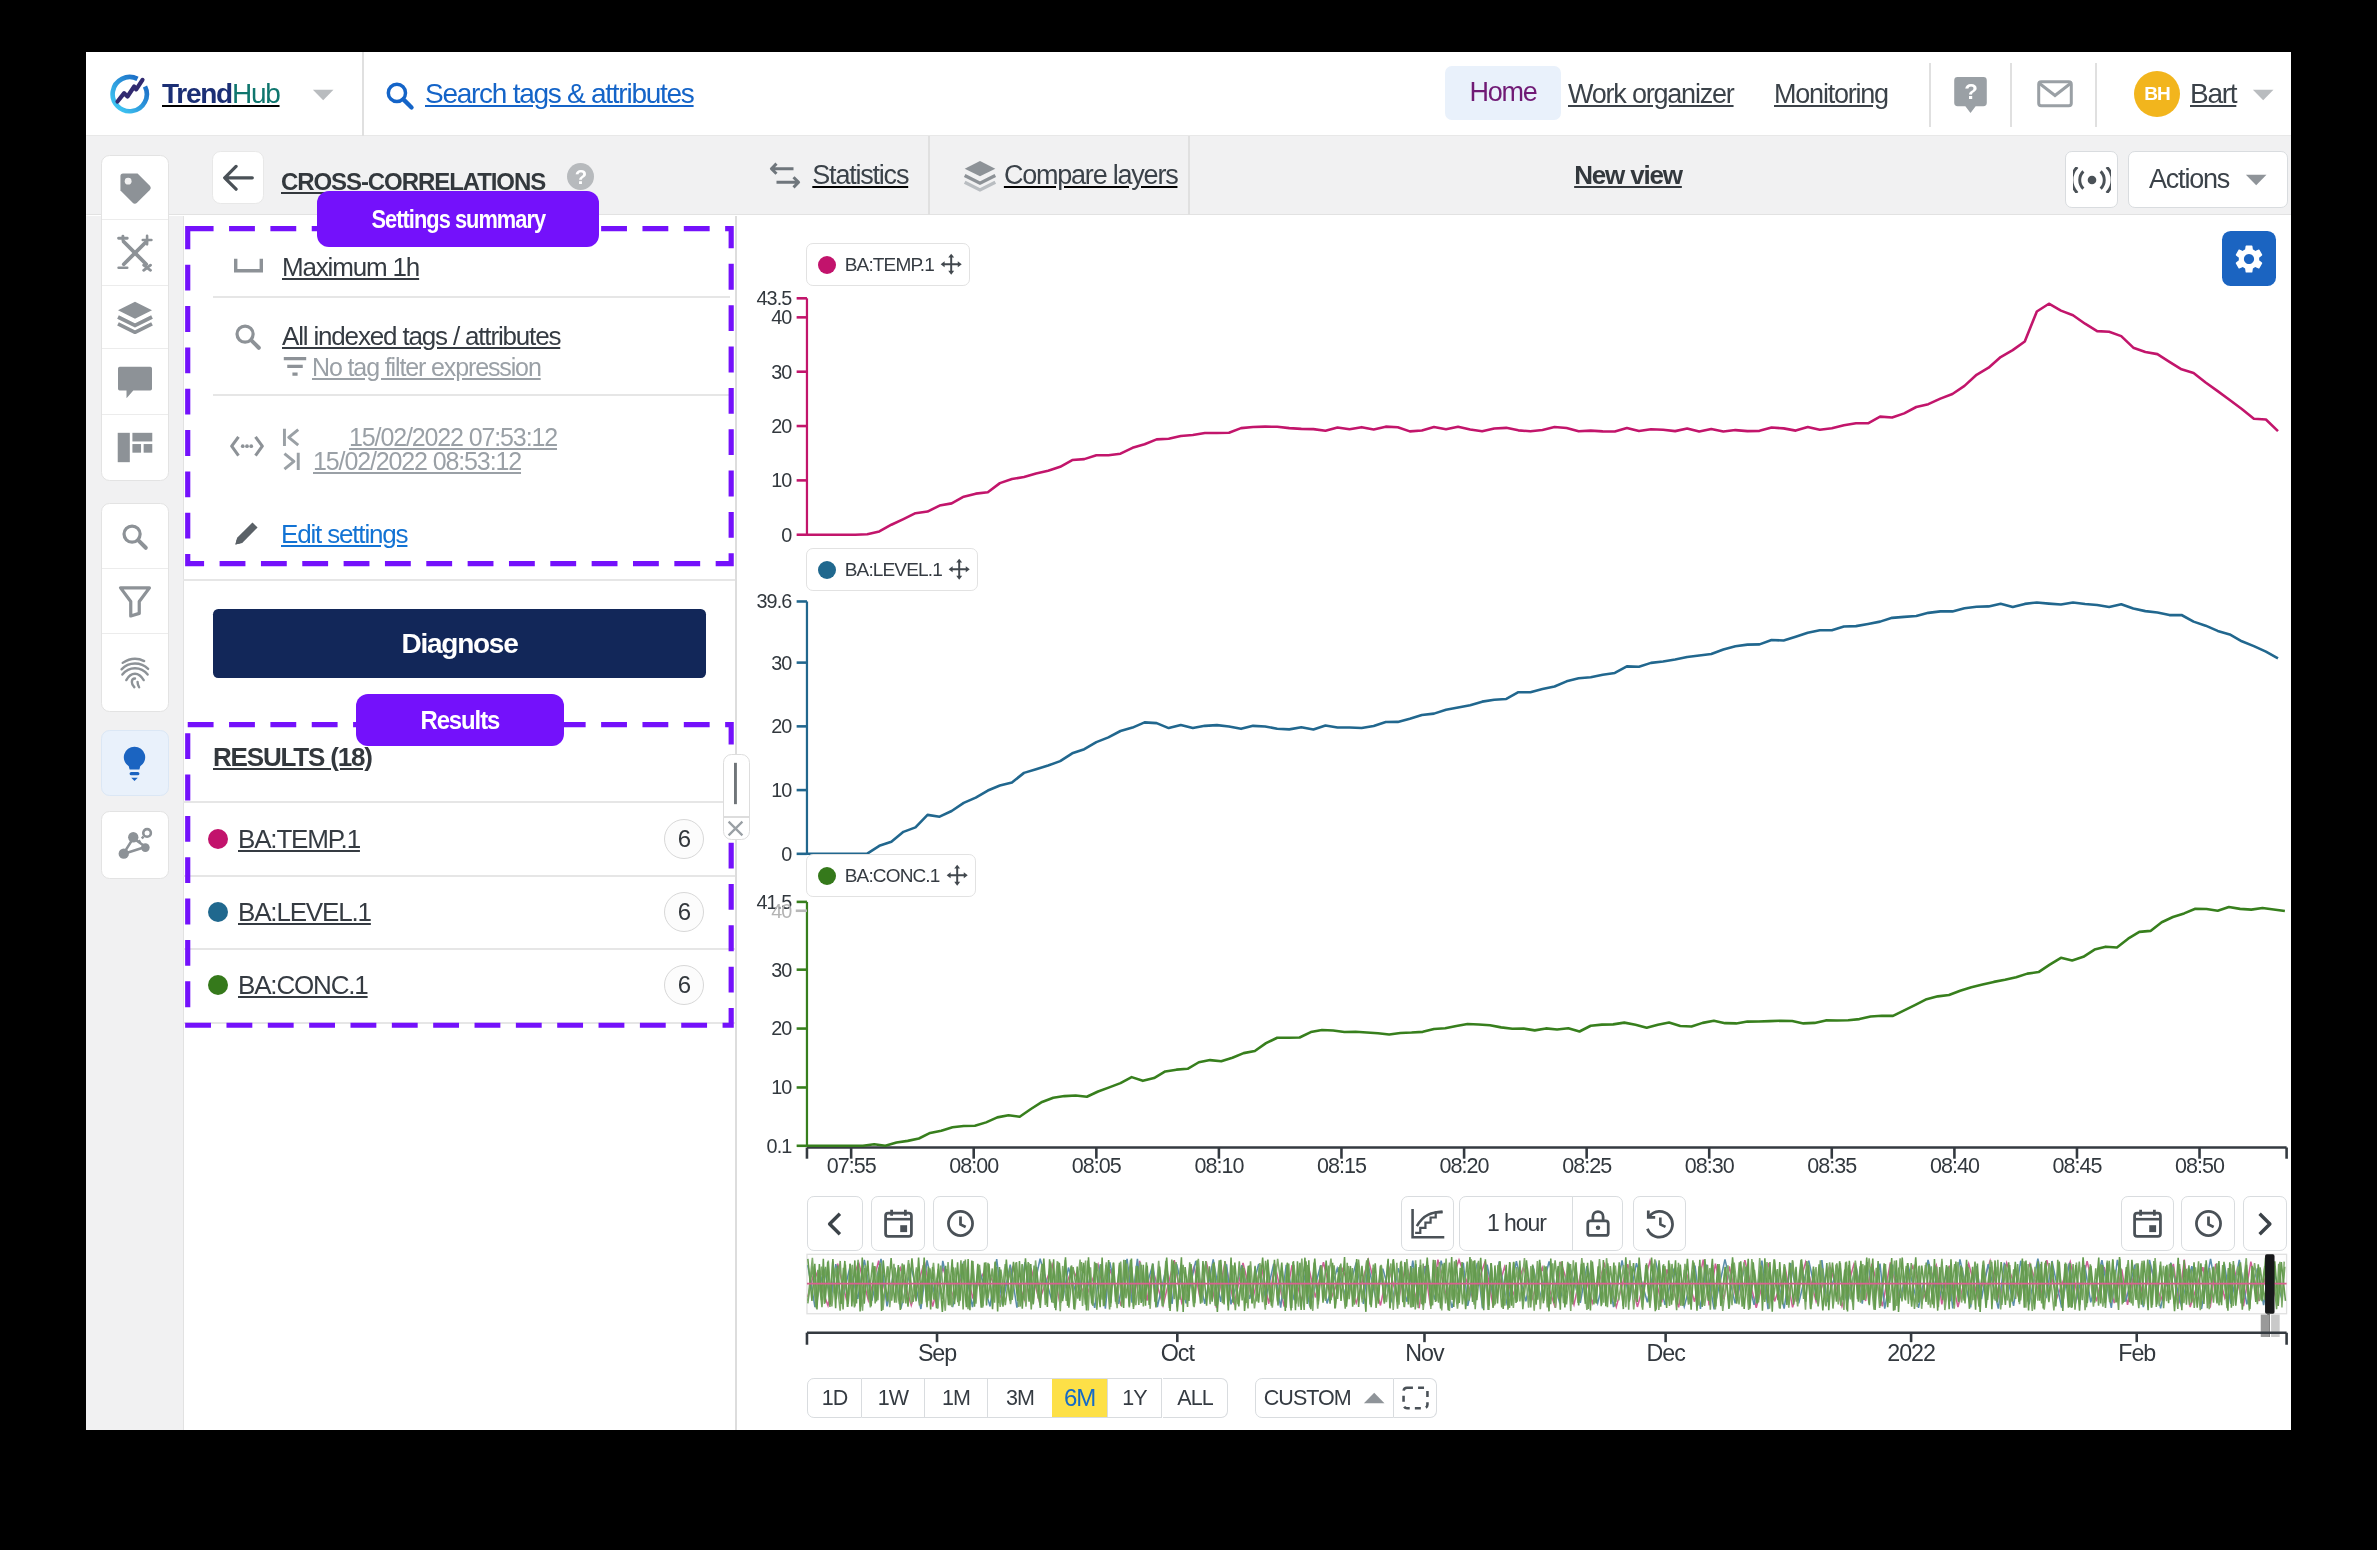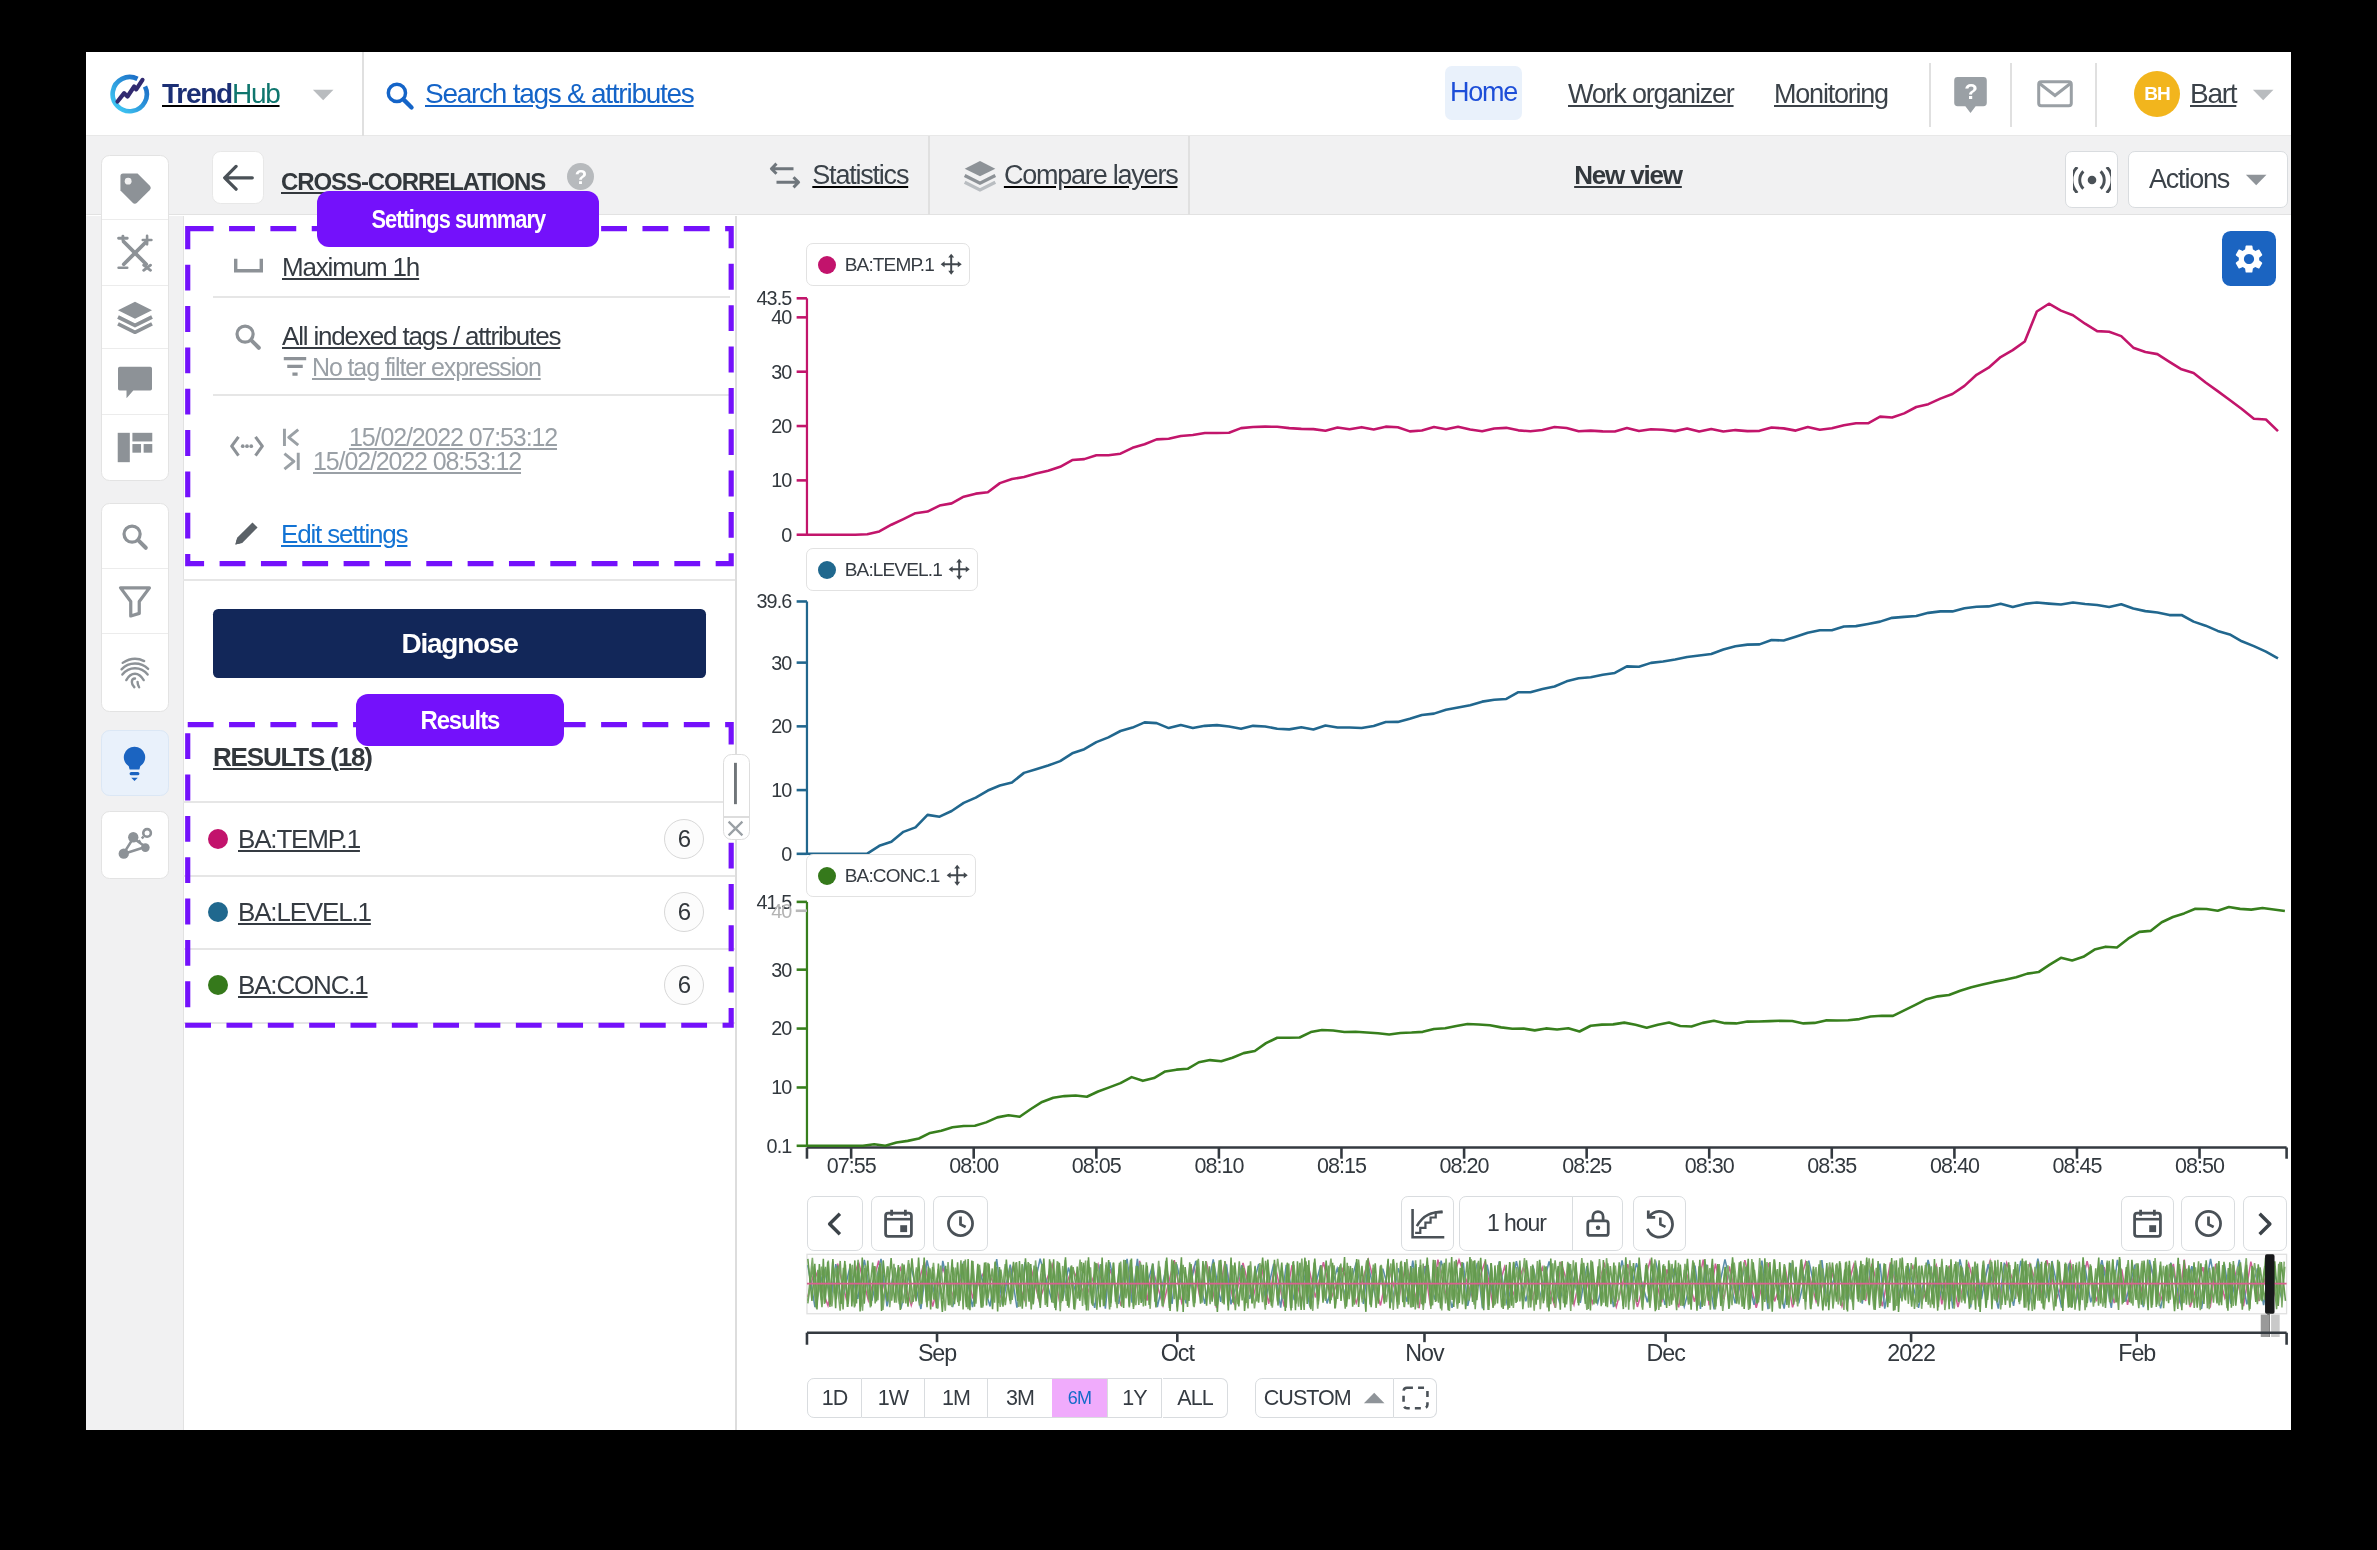--- a/index.html
+++ b/index.html
@@ -135,21 +135,21 @@
     </div>
 <div class="abs" style="left:226px;top:37px;"><svg width="22.4" height="12" viewBox="0 0 26 14">
         <path d="M1 1 L13 13 L25 1 Z" fill="#b9bcbf"></path>
       </svg></div>
 <div class="vdiv" style="left:276px;top:0;height:84px;"></div>
 <div class="abs" style="left:298px;top:28px;"><svg width="31" height="31" viewBox="0 0 36 36">
         <circle cx="15" cy="15" r="10" fill="none" stroke="#1464c8" stroke-width="4"></circle>
         <path d="M22.5 22.5 L32 32" stroke="#1464c8" stroke-width="5" stroke-linecap="round"></path>
       </svg></div>
 <div class="abs flex" style="left:339px;top:0;height:84px;font-size:28px;color:#1464c8;">Search tags &amp; attributes</div>
-<div class="abs" style="left:1359px;top:13.8px;width:77px;height:54px;background:#e9f1fb;border-radius:6.9px;display:flex;align-items:center;justify-content:center;font-size:27px;color:#1d4ed8;">Home</div>
+<div class="abs" style="left:1359px;top:13.8px;width:116px;height:54px;background:#e9f1fb;border-radius:6.9px;display:flex;align-items:center;justify-content:center;font-size:27px;color:#701a75;">Home</div>
 <div class="abs flex" style="left:1482px;top:0;height:84px;font-size:27px;color:#3b4249;">Work organizer</div>
 <div class="abs flex" style="left:1688px;top:0;height:84px;font-size:27px;color:#3b4249;">Monitoring</div>
 <div class="vdiv" style="left:1843px;top:11.2px;height:64px;"></div>
 <div class="vdiv" style="left:1924px;top:11.2px;height:64px;"></div>
 <div class="vdiv" style="left:2009px;top:11.2px;height:64px;"></div>
 <div class="abs" style="left:1868px;top:25px;"><svg width="33" height="36" viewBox="0 0 38 42">
         <path d="M4 0 h30 a4 4 0 0 1 4 4 v26 a4 4 0 0 1 -4 4 h-9 l-6 8 -6 -8 h-9 a4 4 0 0 1 -4 -4 v-26 a4 4 0 0 1 4 -4 z" fill="#9aa0a5"></path>
         <text x="19" y="26" font-size="26" font-weight="bold" fill="#fff" text-anchor="middle" font-family="Liberation Sans">?</text>
       </svg></div>
 <div class="abs" style="left:1951px;top:28px;"><svg width="36" height="27.6" viewBox="0 0 42 32">
@@ -473,21 +473,21 @@
     </div>
 <div class="btn" style="left:2157px;top:1144px;width:44px;height:55px;">
       <svg width="15.5" height="24" viewBox="0 0 18 28">
         <path d="M3 2 L15 14 L3 26" fill="none" stroke="#3c4349" stroke-width="4" stroke-linejoin="round"></path>
       </svg>
     </div>
 <div class="tbtn" style="left:721px;top:1326px;width:55px;height:40px;font-size:21.5px;border-radius:6.9px 0 0 6.9px;">1D</div>
 <div class="tbtn" style="left:776px;top:1326px;width:63px;height:40px;font-size:21.5px;border-radius:0;border-left:none;">1W</div>
 <div class="tbtn" style="left:839px;top:1326px;width:63px;height:40px;font-size:21.5px;border-radius:0;border-left:none;">1M</div>
 <div class="tbtn" style="left:902px;top:1326px;width:65px;height:40px;font-size:21.5px;border-radius:0;border-left:none;">3M</div>
-<div class="tbtn" style="left:966px;top:1326px;width:56px;height:40px;font-size:18px;border-radius:0;border-left:none;background:#f0abfc;color:#146bc9;">6M</div>
+<div class="tbtn" style="left:966px;top:1326px;width:56px;height:40px;font-size:24px;border-radius:0;border-left:none;background:#fde047;color:#146bc9;">6M</div>
 <div class="tbtn" style="left:1022px;top:1326px;width:54px;height:40px;font-size:21.5px;border-radius:0;border-left:none;">1Y</div>
 <div class="tbtn" style="left:1077px;top:1326px;width:65px;height:40px;font-size:21.5px;border-radius:0 6.9px 6.9px 0;border-left:none;">ALL</div>
 <div class="tbtn" style="left:1169px;top:1326px;width:139px;height:40px;font-size:21.5px;border-radius:6.9px 0 0 6.9px;justify-content:center;">CUSTOM<span style="margin-left:12px;display:flex;">
         <svg width="22.4" height="12" viewBox="0 0 26 14">
           <path d="M1 13 L13 1 L25 13 Z" fill="#8f9499"></path>
         </svg>
       </span></div>
 <div class="tbtn" style="left:1308px;top:1326px;width:43px;height:40px;border-radius:0 6.9px 6.9px 0;border-left:none;">
       <svg width="29" height="26" viewBox="0 0 34 30">
         <rect x="3" y="3" width="28" height="24" rx="4" fill="none" stroke="#4a5157" stroke-width="3" stroke-dasharray="7 6"></rect>

